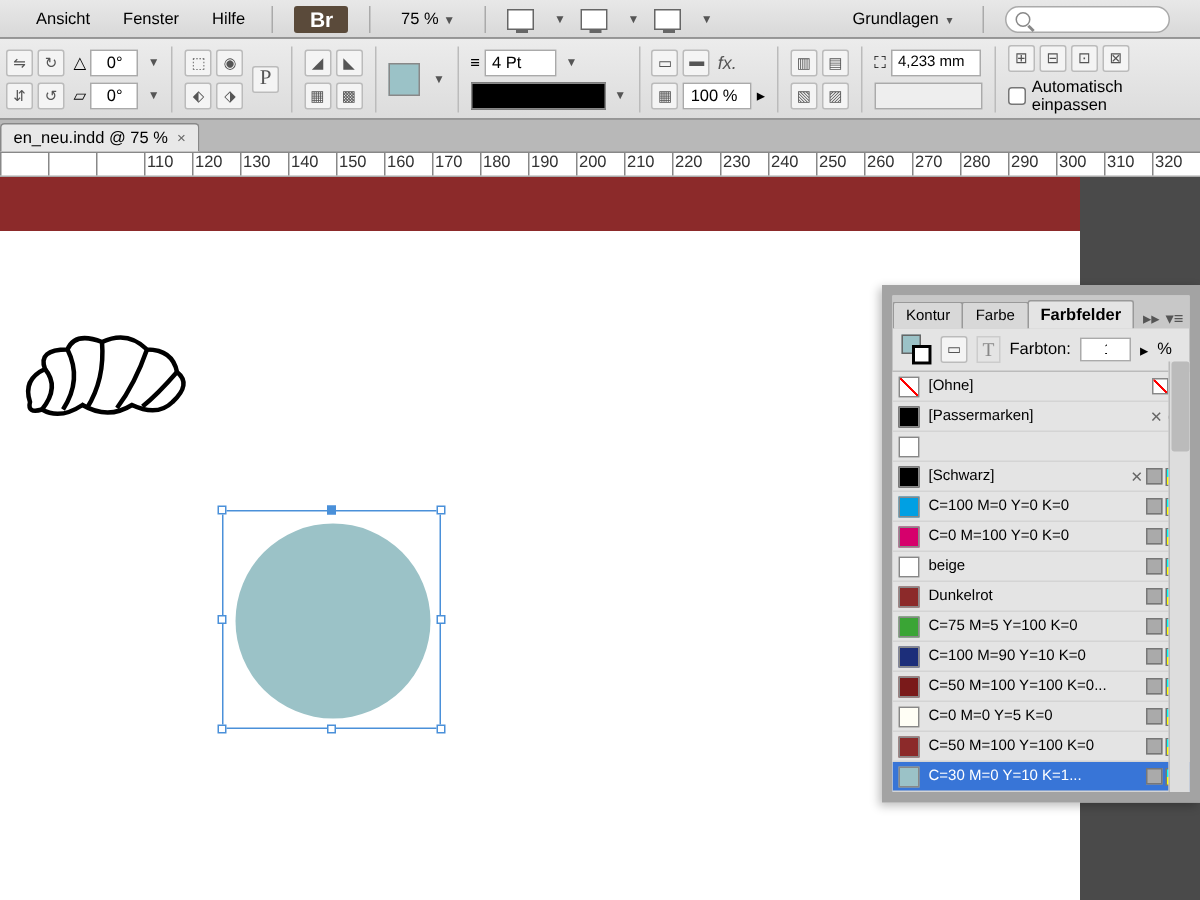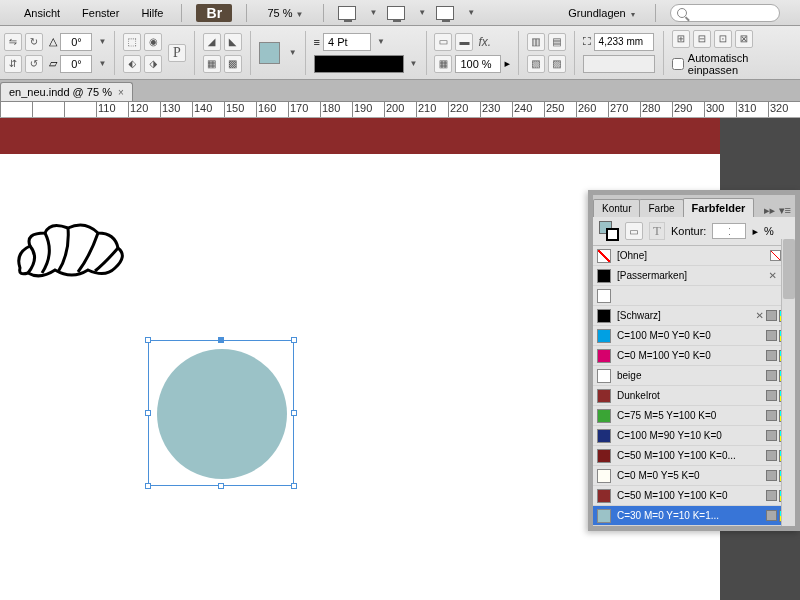--- a/index.html
+++ b/index.html
@@ -52,21 +52,21 @@
 .red-band { width: 100%; height: 36px; background: #8c2a2a; }
 .croissant { position: absolute; left: 10px; top: 100px; }
 .sel-circle { position: absolute; left: 160px; top: 270px; width: 130px; height: 130px; background: #9bc2c7; border-radius: 50%; }
 .sel-box { position: absolute; left: 148px; top: 222px; width: 146px; height: 146px; border: 1px solid #4a90d9; }
 .handle { position:absolute; width:6px; height:6px; background:#fff; border:1px solid #4a90d9; }
 .h-tl{top:-4px;left:-4px;} .h-tm{top:-4px;left:calc(50% - 3px);background:#4a90d9;} .h-tr{top:-4px;right:-4px;}
 .h-ml{top:calc(50% - 3px);left:-4px;} .h-mr{top:calc(50% - 3px);right:-4px;}
 .h-bl{bottom:-4px;left:-4px;} .h-bm{bottom:-4px;left:calc(50% - 3px);} .h-br{bottom:-4px;right:-4px;}
 
 
-.panel { position: absolute; right: 0; top: 190px; width: 212px; background: #e4e4e4; border: 5px solid #a3a3a3; box-shadow: -2px 2px 6px rgba(0,0,0,0.25); }
+.panel { position: absolute; right: 0; top: 190px; width: 212px; background: #e4e4e4; border: 7px solid #a3a3a3; box-shadow: -2px 2px 6px rgba(0,0,0,0.25); }
 .panel-tabs { display: flex; background: #c8c8c8; height: 22px; align-items: flex-end; }
 .ptab { padding: 3px 8px; border: 1px solid #999; border-bottom: none; background: #d8d8d8; font-size: 10px; border-radius: 2px 2px 0 0; margin-right: -1px; }
 .ptab.active { background: #e4e4e4; font-weight: bold; }
 .ptab-icons { margin-left: auto; display: flex; gap: 4px; padding: 0 4px; font-size: 9px; color: #555; align-items:center; }
 .panel-toolbar { display: flex; align-items: center; padding: 4px 6px; gap: 6px; border-bottom: 1px solid #bbb; }
 .fill-stroke { width: 20px; height: 20px; position: relative; }
 .fill-sq { position: absolute; width: 13px; height: 13px; background: #9bc2c7; border: 1px solid #666; top: 0; left: 0; }
 .stroke-sq { position: absolute; width: 13px; height: 13px; background: #fff; border: 2px solid #000; bottom: 0; right: 0; }
 .t-icon { font-family: serif; font-size: 13px; color: #888; border:1px solid #ccc; padding:0 3px; }
 .tint-field { width: 34px; height: 16px; background: #fff; border: 1px solid #aaa; text-align: right; padding: 0 15px; font-size:10px; }
@@ -293,21 +293,21 @@
         <span>▾≡</span>
       </div>
   </div>
   <div class="panel-toolbar">
     <div class="fill-stroke">
       <div class="fill-sq"></div>
       <div class="stroke-sq"></div>
     </div>
     <div class="small-icon">▭</div>
     <span class="t-icon">T</span>
-    <span>Kontur:</span>
+    <span>Farbton:</span>
     <input class="tint-field" value="100" style="">
     <span>▸</span>
     <span>%</span>
   </div>
   <div class="swatch-list" id="swatch-list">
       <div class="swatch-row">
         <div class="sw-chip sw-none"></div>
         <div class="sw-name">[Ohne]</div>
         <div class="sw-icons">
           <div class="sw-chip sw-none" style="width: 11px; height: 11px;"></div>

